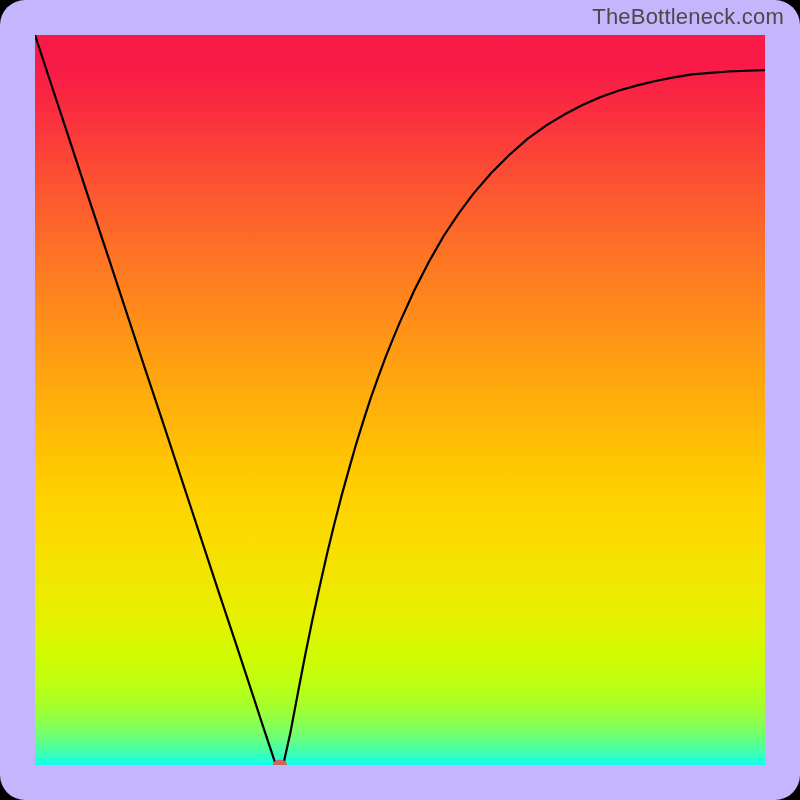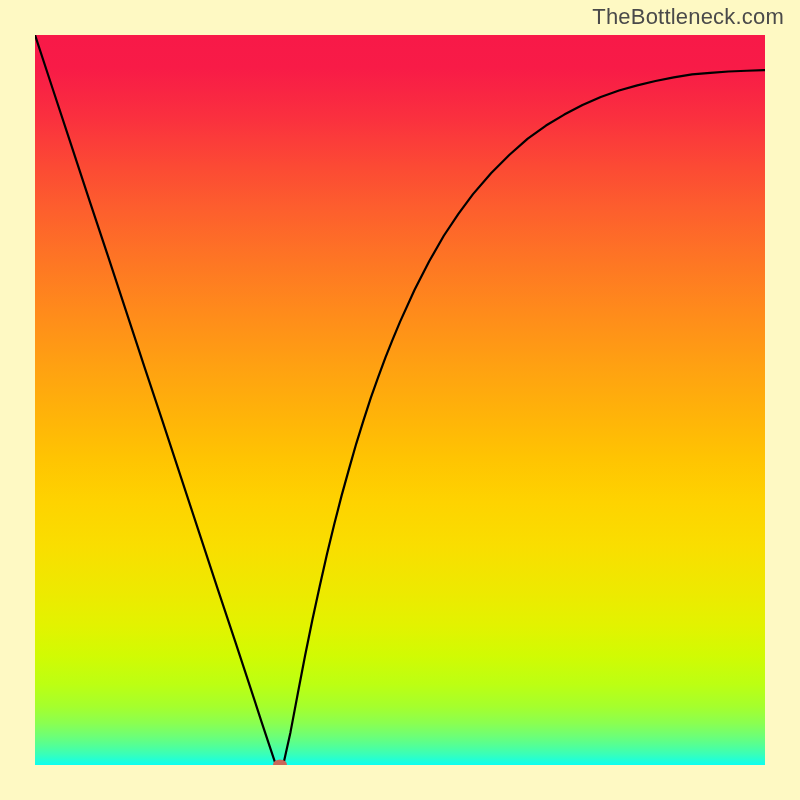--- a/index.html
+++ b/index.html
@@ -8,21 +8,22 @@
     width: 800px;
     height: 800px;
     background: #000;
     overflow: hidden;
     font-family: Arial, Helvetica, sans-serif;
   }
   .outer {
     position: relative;
     width: 800px;
     height: 800px;
-    background: #fef9c3;
+    background: #c4b5fd;
+    border-radius: 25px;
   }
   .watermark {
     position: absolute;
     top: 4px;
     right: 16px;
     color: #4a4a4a;
     font-size: 22px;
     font-weight: 500;
     letter-spacing: 0.2px;
     z-index: 40;

